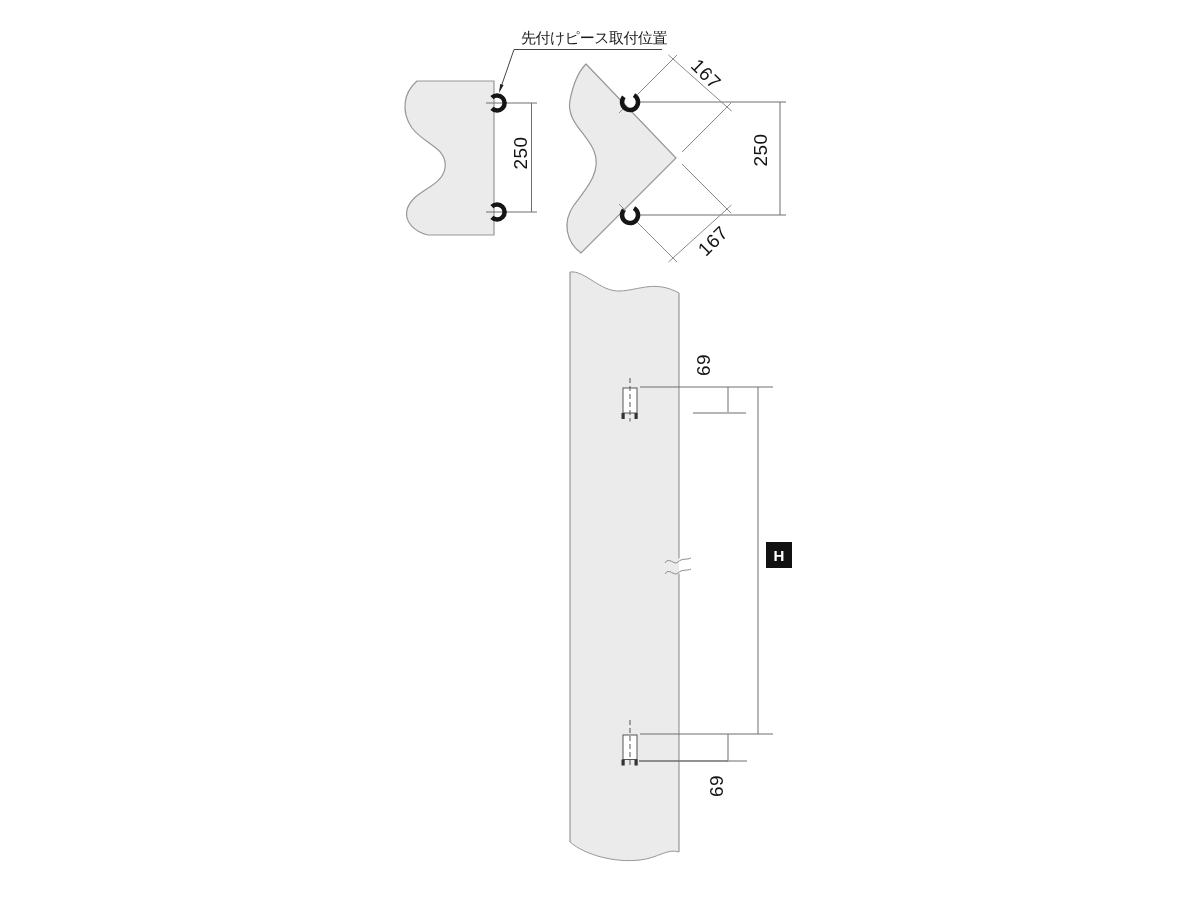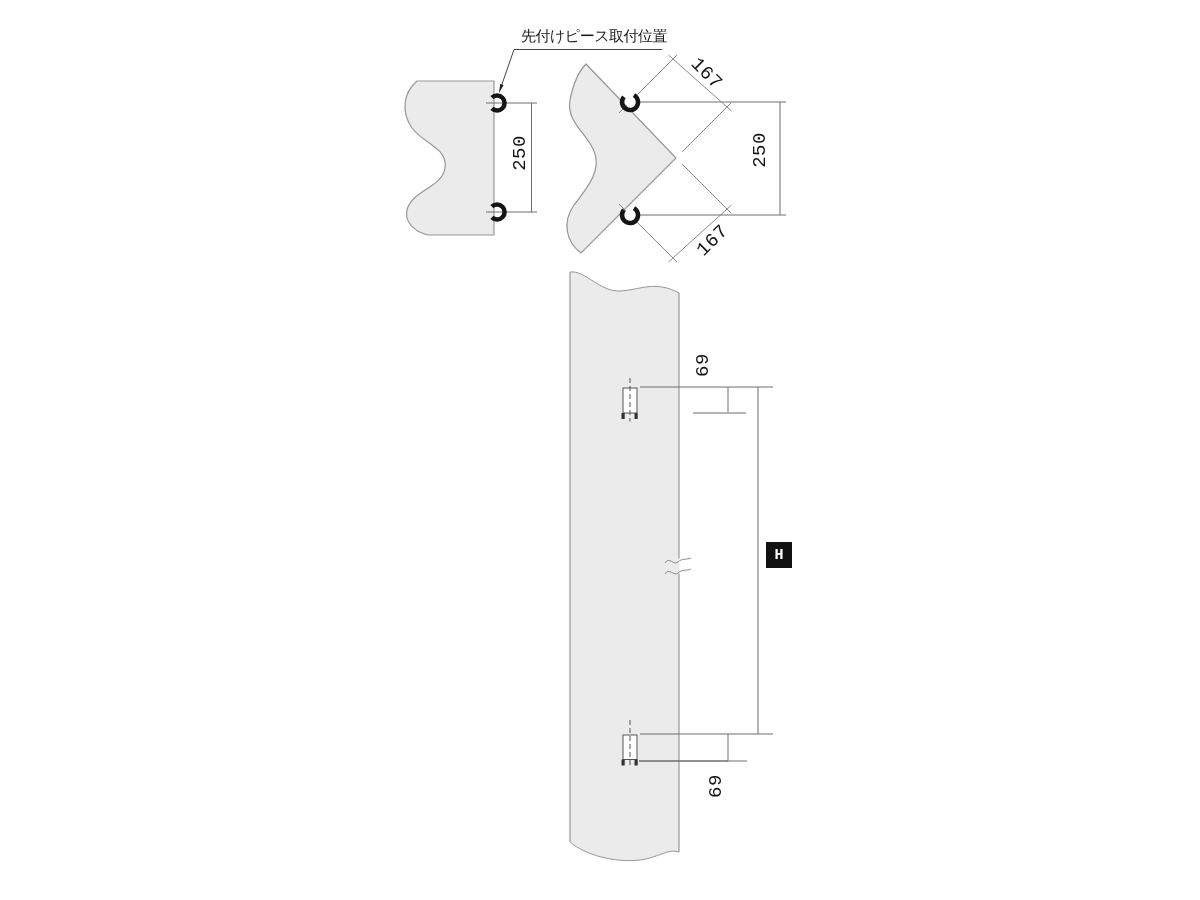--- a/index.html
+++ b/index.html
@@ -1,18 +1,18 @@
 <!DOCTYPE html>
 <html><head>
 <meta charset="utf-8">
 <style>
   html,body{margin:0;padding:0;background:#fff;}
   .canvas{
     position:relative;width:1200px;height:900px;background:#ffffff;
-    font-family:Liberation Mono, monospace;overflow:hidden;
+    font-family:Liberation Sans, sans-serif;overflow:hidden;
   }
   .canvas svg{position:absolute;left:0;top:0;}
   .dim{
     position:absolute;font-size:19px;color:#141414;white-space:nowrap;
     transform:translate(-50%,-50%) rotate(var(--r,0deg));
     letter-spacing:.5px;line-height:1;
   }
   .callout{
     position:absolute;font-size:15px;color:#1a1a1a;white-space:nowrap;
     letter-spacing:-0.5px;line-height:1;

